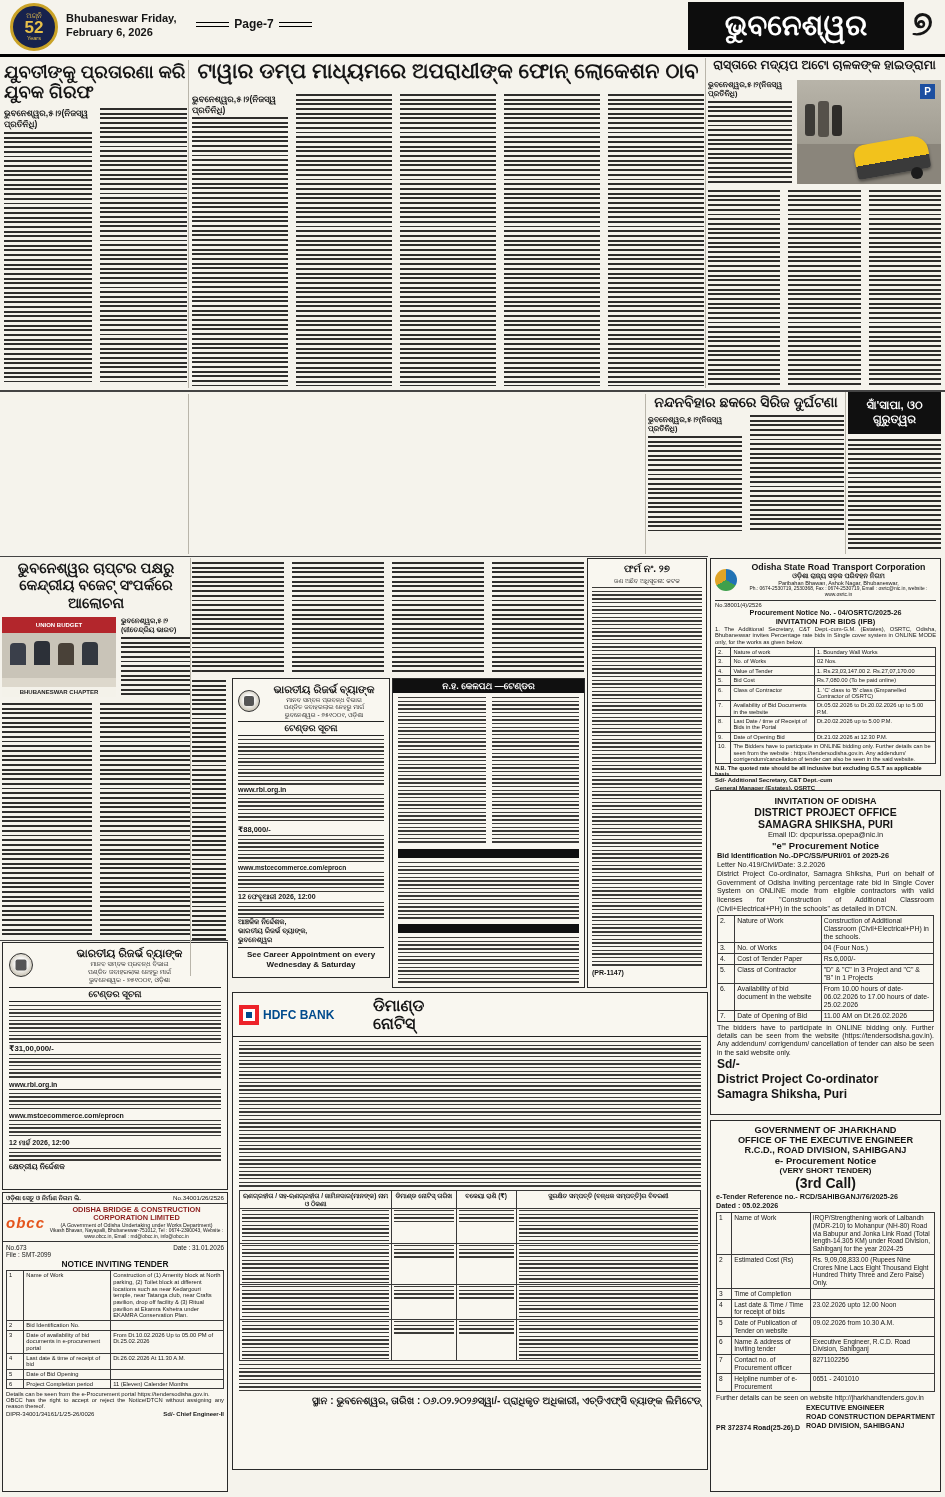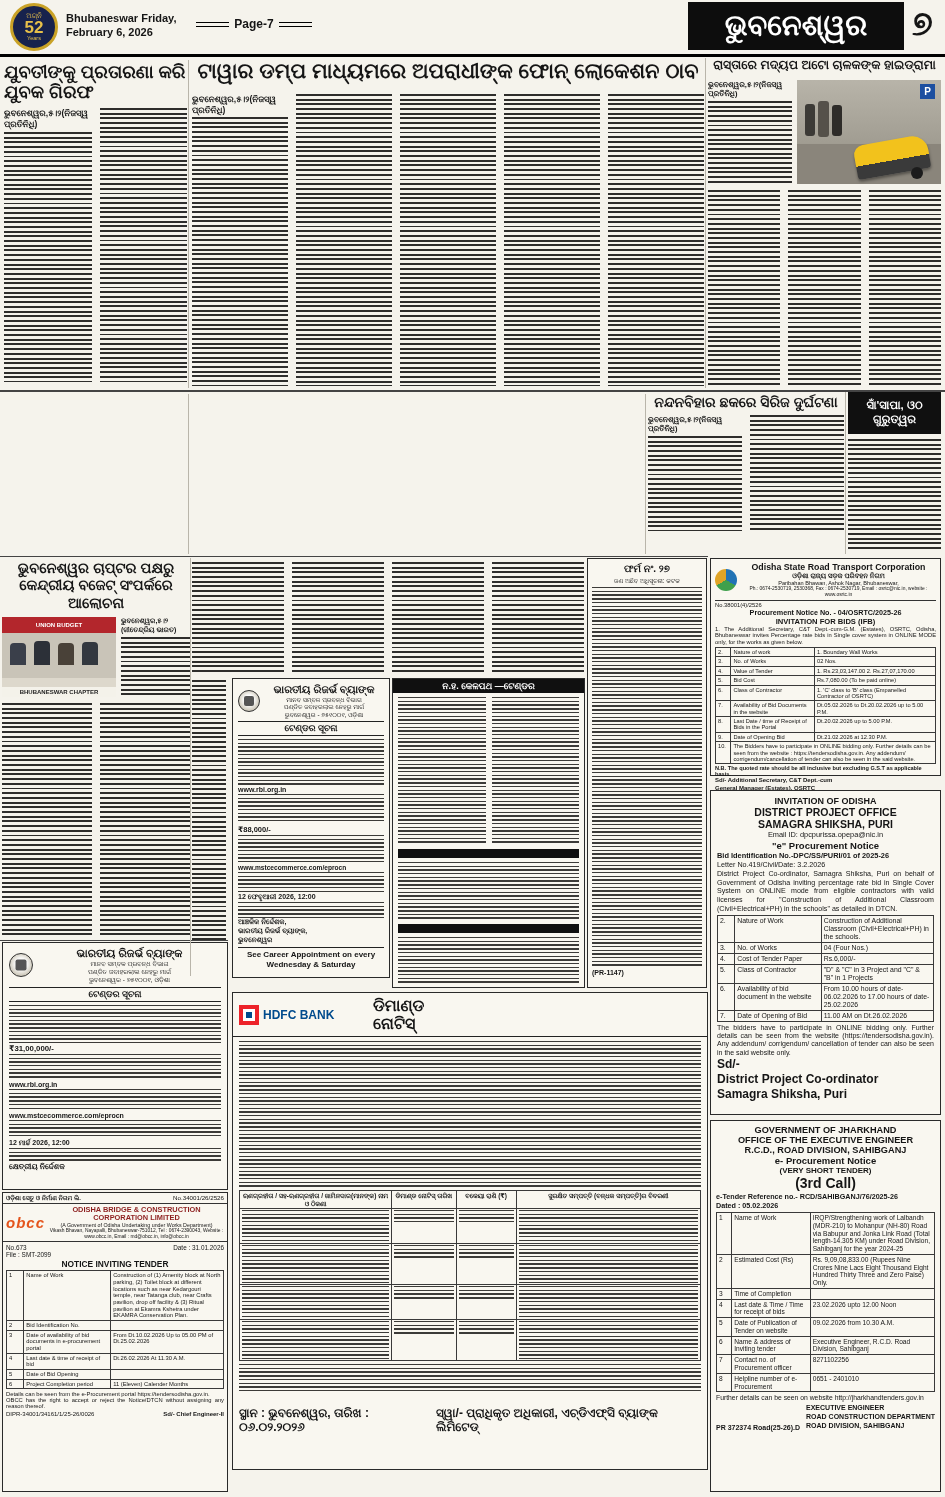--- a/index.html
+++ b/index.html
@@ -457,21 +457,21 @@
           <td>
                 <div class="txf" style="height:14px"></div>
               </td>
           <td>
                 <div class="txf" style="height:38px"></div>
               </td>
         </tr>
       </tbody>
         </table>
       <div class="txf" style="height:28px;margin-top:3px"></div>
-      <div class="b" style="display:flex;justify-content:flex-start;margin-top:14px;font-size:12px">
+      <div class="b" style="display:flex;justify-content:flex-end;margin-top:3px;font-size:10px">
         <span>ସ୍ଥାନ : ଭୁବନେଶ୍ୱର, ତାରିଖ : ୦୬.୦୨.୨୦୨୬</span>
         <span>ସ୍ୱା/- ପ୍ରାଧିକୃତ ଅଧିକାରୀ, ଏଚ୍‌ଡିଏଫ୍‌ସି ବ୍ୟାଙ୍କ ଲିମିଟେଡ୍</span>
       </div>
     </div>
   </div>
 
   <div class="abs box" style="left:710px;top:1120px;width:231px;height:372px;padding:4px 5px">
     <div class="b ctr" style="font-size:9.2px">GOVERNMENT OF JHARKHAND</div>
     <div class="b ctr" style="font-size:9.2px">OFFICE OF THE EXECUTIVE ENGINEER</div>
     <div class="b ctr" style="font-size:9.2px">R.C.D., ROAD DIVISION, SAHIBGANJ</div>

